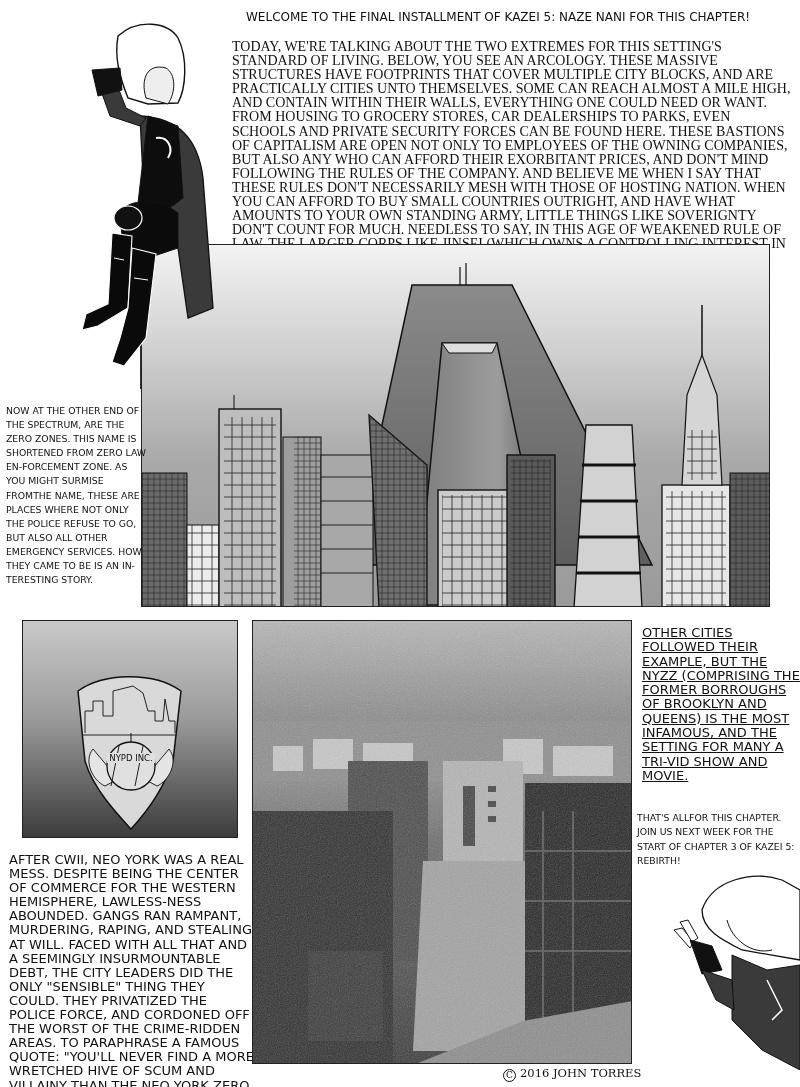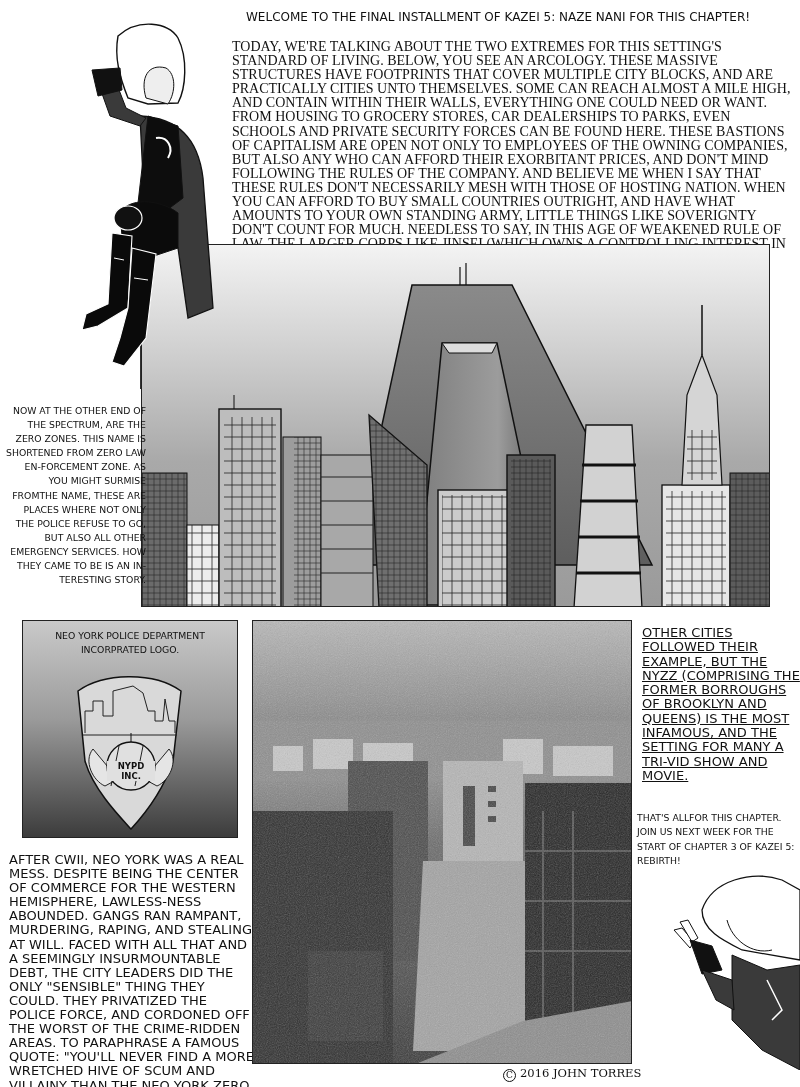--- a/index.html
+++ b/index.html
@@ -12,21 +12,21 @@
   .intro { left: 232px; top: 40px; width: 565px; font-size: 14px; line-height: 14.1px; font-family: Liberation Serif, serif; }
 
   
   .char1 { left: 28px; top: 8px; width: 200px; height: 375px; }
   .ledge { left: 140px; top: 244px; width: 90px; height: 145px; background: linear-gradient(180deg,#d8d8d8,#bdbdbd); border-left: 1px solid #333; border-top:1px solid #333; }
 
   
   .panel-arc { left: 141px; top: 244px; width: 629px; height: 363px; border: 1.5px solid #222; overflow: hidden;
     background: linear-gradient(180deg,#f3f3f3 0%,#cfcfcf 30%,#a9a9a9 60%,#9a9a9a 100%); }
 
-  .zero-text { left: 6px; top: 404px; width: 140px; font-size: 9.3px; line-height: 14.1px; text-align: right; }
+  .zero-text { left: 6px; top: 404px; width: 140px; font-size: 9.3px; line-height: 14.1px; }
 
   
   .panel-logo { left: 22px; top: 620px; width: 216px; height: 218px; border: 1.5px solid #222;
     background: linear-gradient(180deg,#c9c9c9 0%,#9b9b9b 45%,#3c3c3c 100%); overflow: hidden; }
   .logo-caption { left: 0; top: 8px; width: 100%; text-align: center; font-size: 9.3px; line-height: 14px; }
 
   .cwii-text { left: 9px; top: 853px; width: 245px; font-size: 13px; line-height: 14.1px; }
 
   
   .panel-photo { left: 252px; top: 620px; width: 380px; height: 444px; border: 1.5px solid #222; overflow: hidden;
@@ -135,38 +135,34 @@
     <path d="M84,225 L104,228 L100,300 L70,318 L54,322 L58,306 L80,296 Z" fill="#0a0a0a" stroke="#fff" stroke-width="1.1"></path>
     <path d="M104,240 L128,246 L118,330 L96,358 L84,354 L92,330 L100,300 Z" fill="#0a0a0a" stroke="#fff" stroke-width="1.1"></path>
     <line x1="86" y1="250" x2="96" y2="252" stroke="#fff"></line>
     <line x1="106" y1="270" x2="120" y2="272" stroke="#fff"></line>
   </svg>
 </div>
 
 <div class="abs zero-text">NOW AT THE OTHER END OF THE SPECTRUM, ARE THE ZERO ZONES. THIS NAME IS SHORTENED FROM ZERO LAW EN-FORCEMENT ZONE. AS YOU MIGHT SURMISE FROMTHE NAME, THESE ARE PLACES WHERE NOT ONLY THE POLICE REFUSE TO GO, BUT ALSO ALL OTHER EMERGENCY SERVICES. HOW THEY CAME TO BE IS AN IN-TERESTING STORY.</div>
 
 <div class="abs panel-logo">
-  <div class="abs logo-caption">
-    <div>NEO YORK POLICE DEPARTMENT</div>
-    <div>INCORPRATED LOGO.</div>
-  </div>
   <svg class="abs" style="left:0;top:0" width="216" height="218" viewBox="0 0 216 218">
     <path d="M55,70 C80,52 130,50 158,70 L150,140 C140,170 120,195 108,208 C96,195 70,168 62,140 Z" fill="#d9d9d9" stroke="#111" stroke-width="1.5"></path>
     <g fill="none" stroke="#222" stroke-width="1">
       <path d="M62,112 L62,90 L70,90 L70,80 L80,80 L80,95 L90,95 L90,70 L110,65 L120,72 L125,90 L132,90 L132,100 L140,100 L142,78 L146,100 L152,100 L152,112"></path>
       <line x1="60" y1="114" x2="154" y2="114"></line>
     </g>
     <path d="M70,128 C60,140 70,160 82,165 L95,158 Z" fill="#e5e5e5" stroke="#222"></path>
     <path d="M146,128 C156,140 146,160 134,165 L121,158 Z" fill="#e5e5e5" stroke="#222"></path>
     <circle cx="108" cy="145" r="24" fill="#e0e0e0" stroke="#111" stroke-width="1.3"></circle>
     <line x1="96" y1="125" x2="88" y2="165" stroke="#222"></line>
     <line x1="120" y1="125" x2="112" y2="165" stroke="#222"></line>
     <line x1="108" y1="121" x2="108" y2="112" stroke="#111"></line>
   </svg>
-  <div class="abs" style="left:84px;top:140px;width:48px;text-align:center;font-size:8.5px;font-weight:bold;background:#e0e0e0;">NYPD INC.</div>
+  <div class="abs" style="left:84px;top:132px;width:48px;text-align:center;font-size:8.5px;font-weight:normal;background:#e0e0e0;">NYPD INC.</div>
 </div>
 
 <div class="abs cwii-text">AFTER CWII, NEO YORK WAS A REAL MESS. DESPITE BEING THE CENTER OF COMMERCE FOR THE WESTERN HEMISPHERE, LAWLESS-NESS ABOUNDED. GANGS RAN RAMPANT, MURDERING, RAPING, AND STEALING AT WILL. FACED WITH ALL THAT AND A SEEMINGLY INSURMOUNTABLE DEBT, THE CITY LEADERS DID THE ONLY "SENSIBLE" THING THEY COULD. THEY PRIVATIZED THE POLICE FORCE, AND CORDONED OFF THE WORST OF THE CRIME-RIDDEN AREAS. TO PARAPHRASE A FAMOUS QUOTE: "YOU'LL NEVER FIND A MORE WRETCHED HIVE OF SCUM AND VILLAINY THAN THE NEO YORK ZERO LAW ENFORCE-MENT ZONE."</div>
 
 <div class="abs panel-photo">
   <svg width="380" height="444" viewBox="0 0 380 444">
     <defs>
       <filter id="noise">
           <feTurbulence type="fractalNoise" baseFrequency="0.9" numOctaves="2" result="n"></feTurbulence>
         <feColorMatrix type="saturate" values="0"></feColorMatrix>

